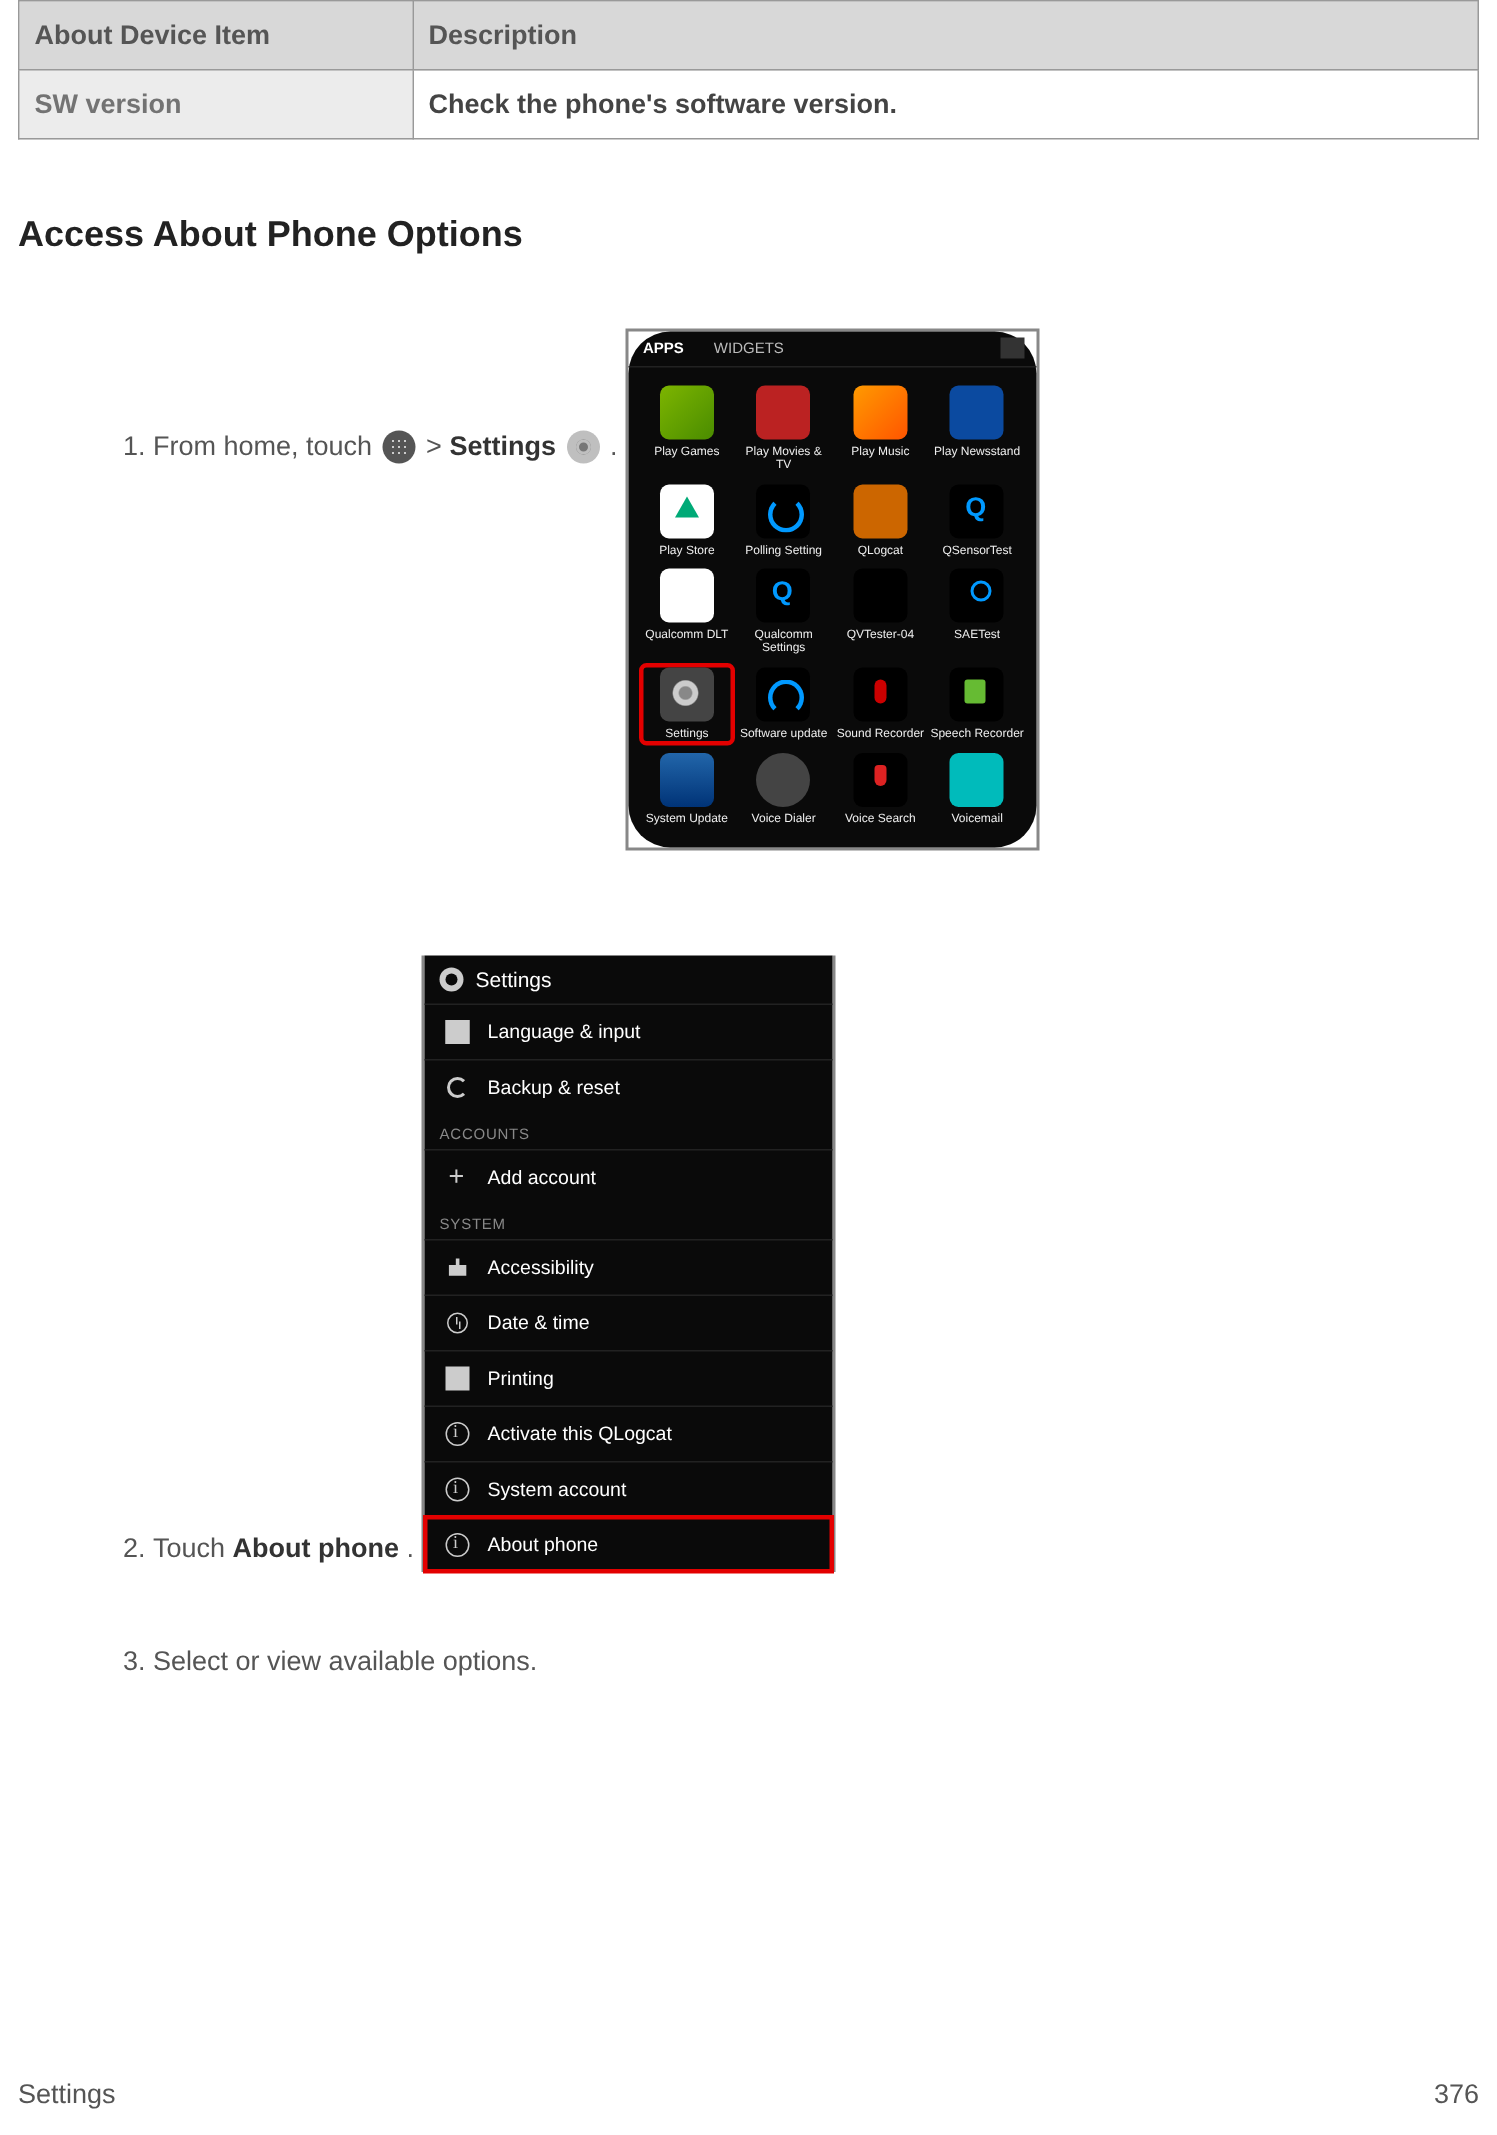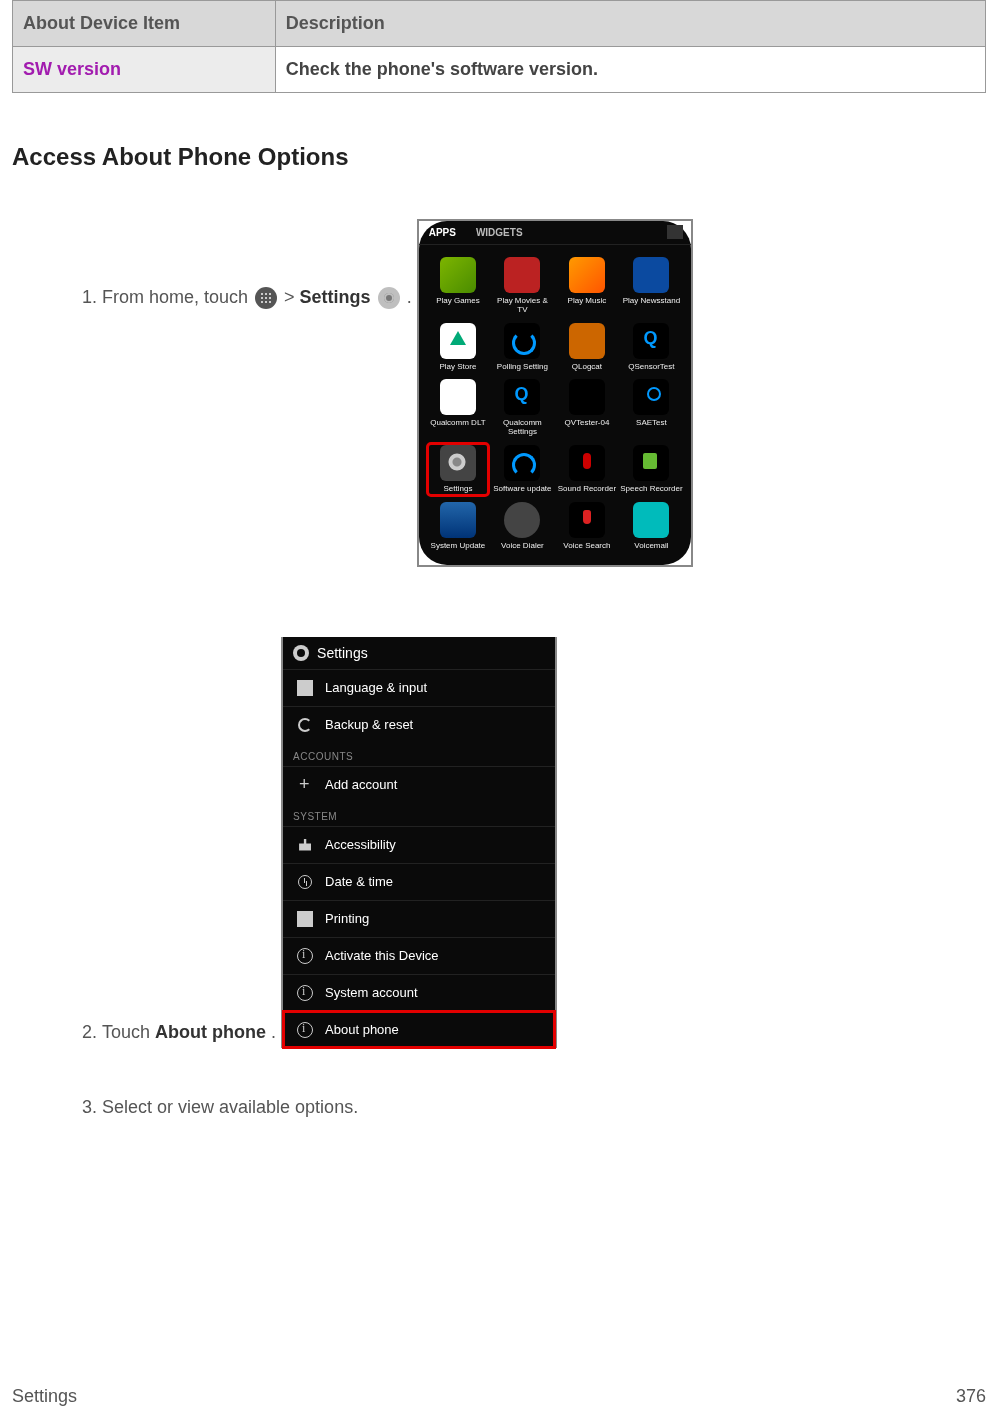--- a/index.html
+++ b/index.html
@@ -24,21 +24,21 @@
       vertical-align: top;
       font-size: 18px;
     }
     table.info-table th {
       background: #d8d8d8;
       color: #555;
       font-weight: bold;
     }
     table.info-table td.label-cell {
       background: #ececec;
-      color: #a21caf;
+      color: #737373;
       font-weight: bold;
       width: 27%;
     }
     table.info-table td.desc-cell {
       color: #444;
       font-weight: bold;
     }
     h2.section-heading {
       font-size: 24px;
       font-weight: bold;
@@ -237,21 +237,21 @@
         <span> &gt; </span>
         <strong>Settings</strong>
         <span> </span>
         <span class="inline-icon gear"></span>
         <span>.</span>
       </span>
       <div class="screenshot-frame">
         <div class="apps-shot">
           <div class="apps-topbar">
             <span class="tab">APPS</span>
-            <span class="tab" style="color:#bbb;font-weight:bold">WIDGETS</span>
+            <span class="tab" style="color:#bbb;font-weight:normal">WIDGETS</span>
             <span class="store-ico"></span>
           </div>
           <div class="apps-grid">
             <div class="app-cell"><div class="ico playgames"></div><span>Play Games</span></div>
             <div class="app-cell"><div class="ico playmovies"></div><span>Play Movies &amp; TV</span></div>
             <div class="app-cell"><div class="ico playmusic"></div><span>Play Music</span></div>
             <div class="app-cell"><div class="ico playnews"></div><span>Play Newsstand</span></div>
             <div class="app-cell"><div class="ico playstore"></div><span>Play Store</span></div>
             <div class="app-cell"><div class="ico polling"></div><span>Polling Setting</span></div>
             <div class="app-cell"><div class="ico qlogcat"></div><span>QLogcat</span></div>
@@ -306,21 +306,21 @@
           <div class="row">
               <span class="s-ico clock"></span>
               <span>Date &amp; time</span>
             </div>
           <div class="row">
               <span class="s-ico print"></span>
               <span>Printing</span>
             </div>
           <div class="row">
               <span class="s-ico info"></span>
-              <span>Activate this Device</span>
+              <span>Activate this QLogcat</span>
             </div>
           <div class="row">
               <span class="s-ico info"></span>
               <span>System account</span>
             </div>
           <div class="row hi">
               <span class="s-ico info"></span>
               <span>About phone</span>
             </div>
         </div>

